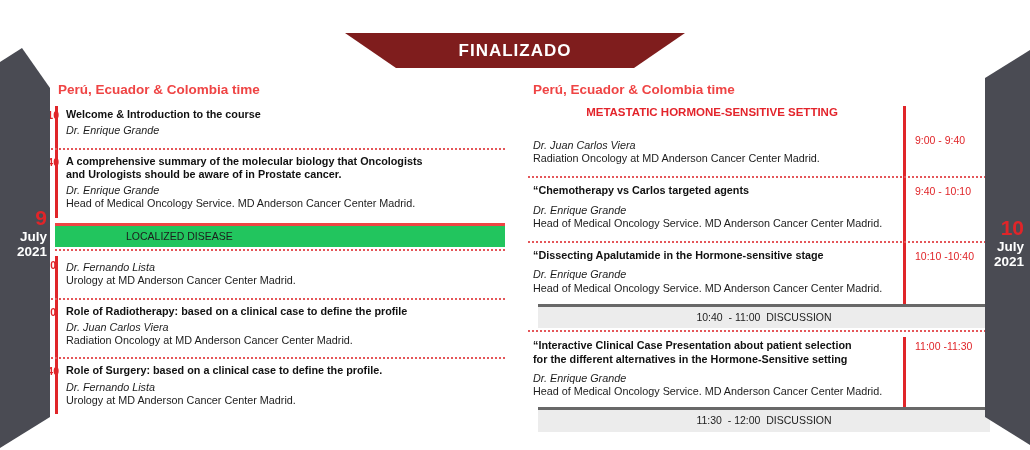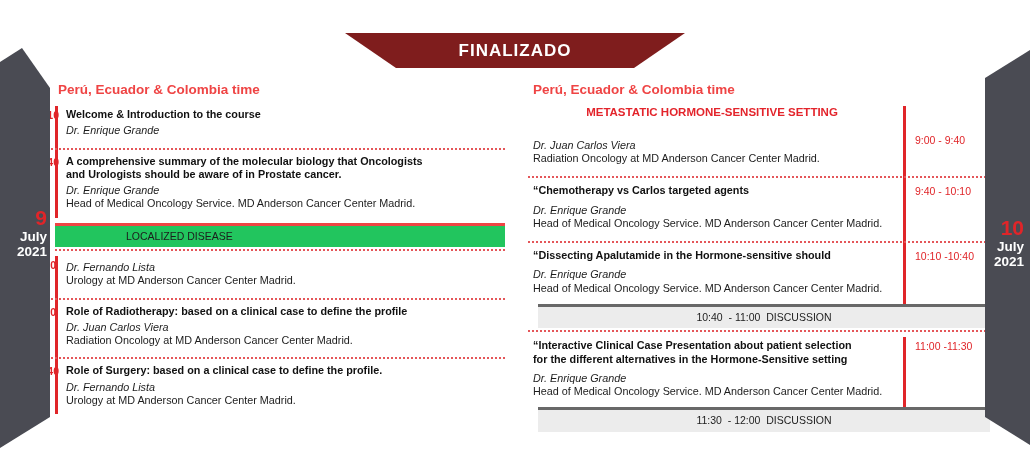--- a/index.html
+++ b/index.html
@@ -154,21 +154,21 @@
       <div class="sep-r"></div>
       <div class="session">
         <span class="time-r">9:40 - 10:10</span>
         <div class="s-title">“Chemotherapy vs Carlos targeted agents</div>
         <div class="s-speaker">Dr. Enrique Grande</div>
         <div class="s-affil">Head of Medical Oncology Service. MD Anderson Cancer Center Madrid.</div>
       </div>
       <div class="sep-r"></div>
       <div class="session">
         <span class="time-r">10:10 -10:40</span>
-        <div class="s-title">“Dissecting Apalutamide in the Hormone-sensitive should</div>
+        <div class="s-title">“Dissecting Apalutamide in the Hormone-sensitive stage</div>
         <div class="s-speaker">Dr. Enrique Grande</div>
         <div class="s-affil">Head of Medical Oncology Service. MD Anderson Cancer Center Madrid.</div>
       </div>
     </div>
 
     <div class="section-bar">10:40  - 11:00  DISCUSSION</div>
     <div class="sep-col"></div>
 
     <div class="block-r">
       <div class="session">

